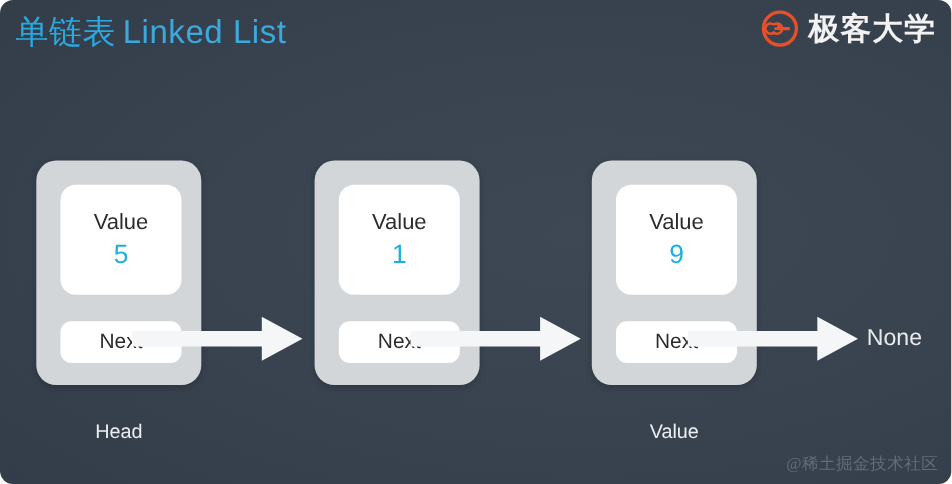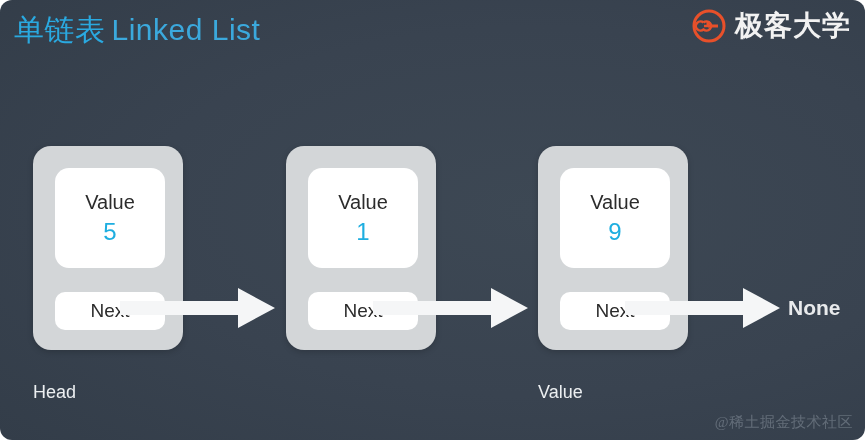--- a/index.html
+++ b/index.html
@@ -141,33 +141,34 @@
   .link-arrow.a0 { left: 120px;  width: 155px; }
   .link-arrow.a1 { left: 373px;  width: 155px; }
   .link-arrow.a2 { left: 625px;  width: 155px; }
 
   .none-label {
     position: absolute;
     left: 788px;
     top: 295px;
     font-size: 21px;
     color: #e8eaec;
-    font-weight: 700;
+    font-weight: 400;
     line-height: 26px;
     white-space: nowrap;
   }
 
   .end-label {
     position: absolute;
     top: 380px;
     font-size: 18px;
     color: #eceff1;
     font-weight: 400;
     line-height: 24px;
     white-space: nowrap;
+    text-align: center;
   }
   .end-label.head { left: 33px;  width: 150px; }
   .end-label.tail { left: 538px; width: 150px; }
 
   
   #watermark {
     position: absolute;
     right: 12px;
     bottom: 8px;
     font-size: 15px;

